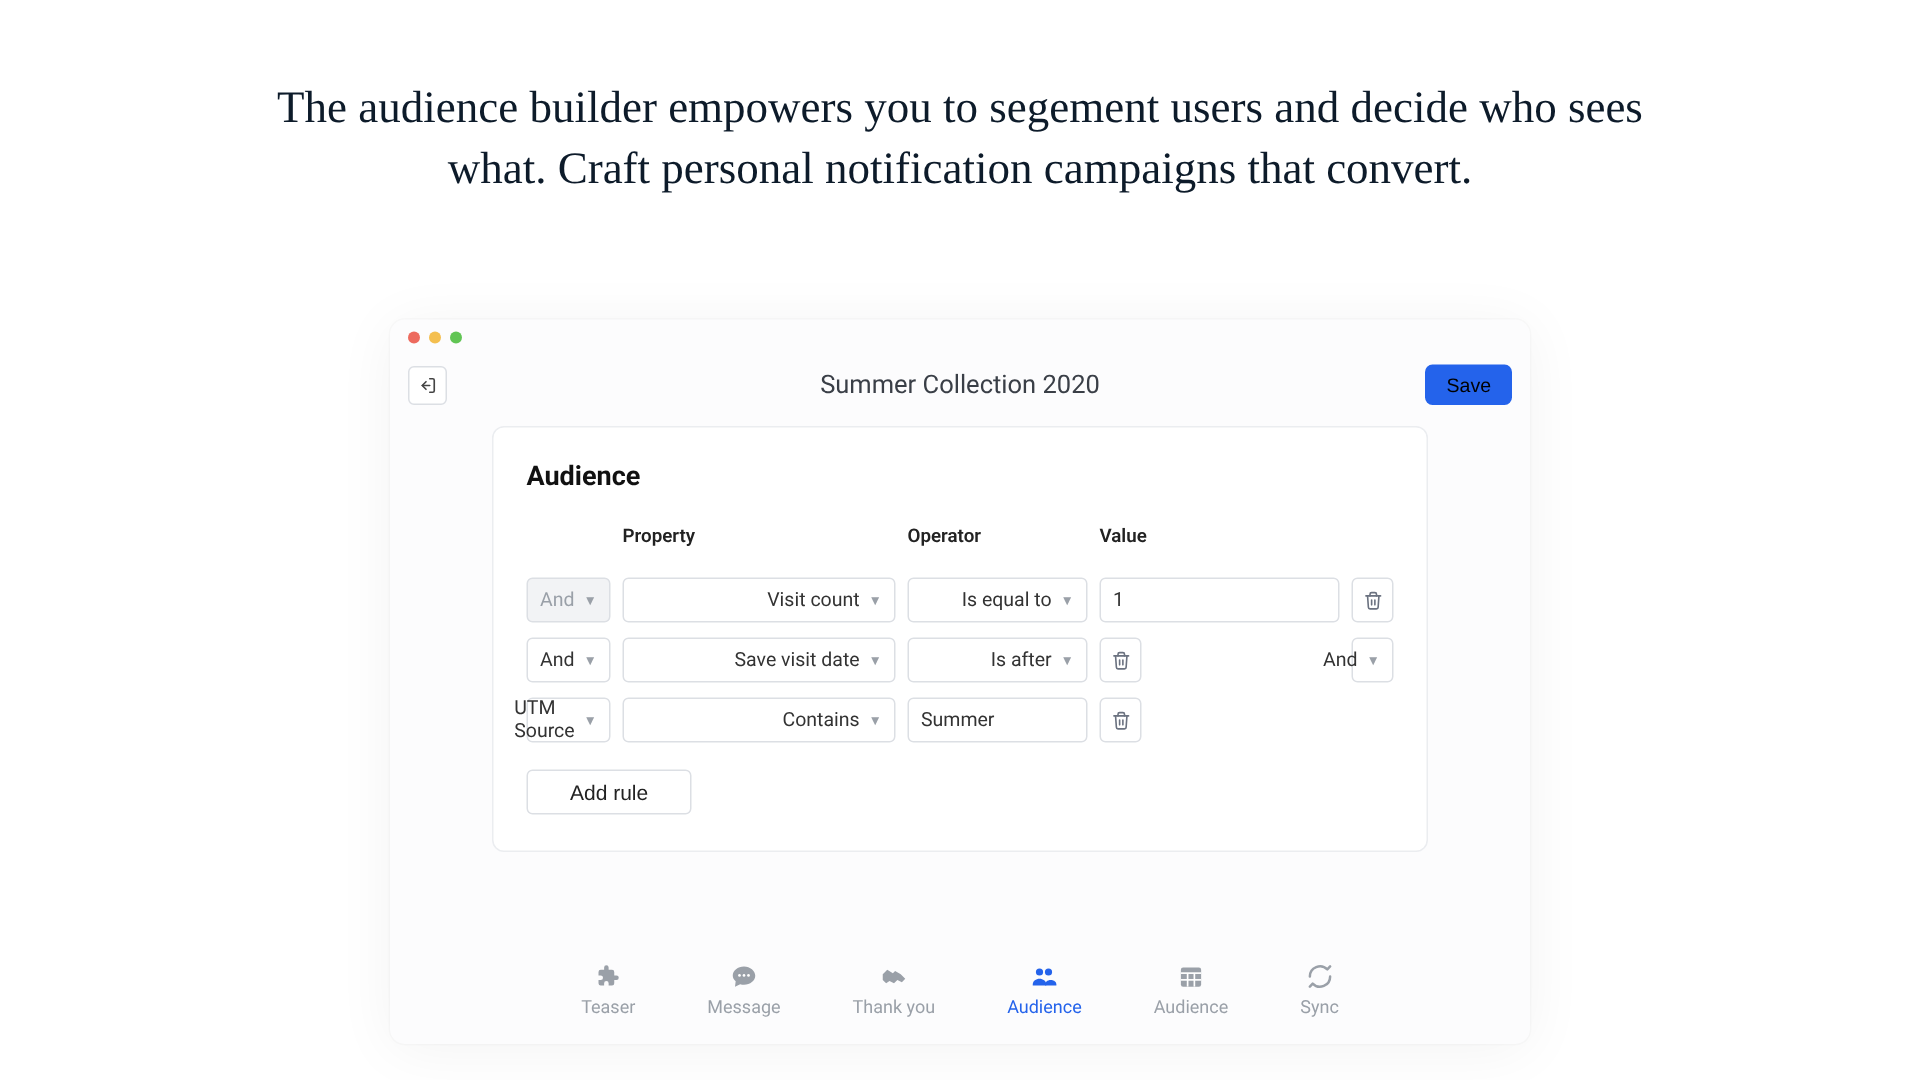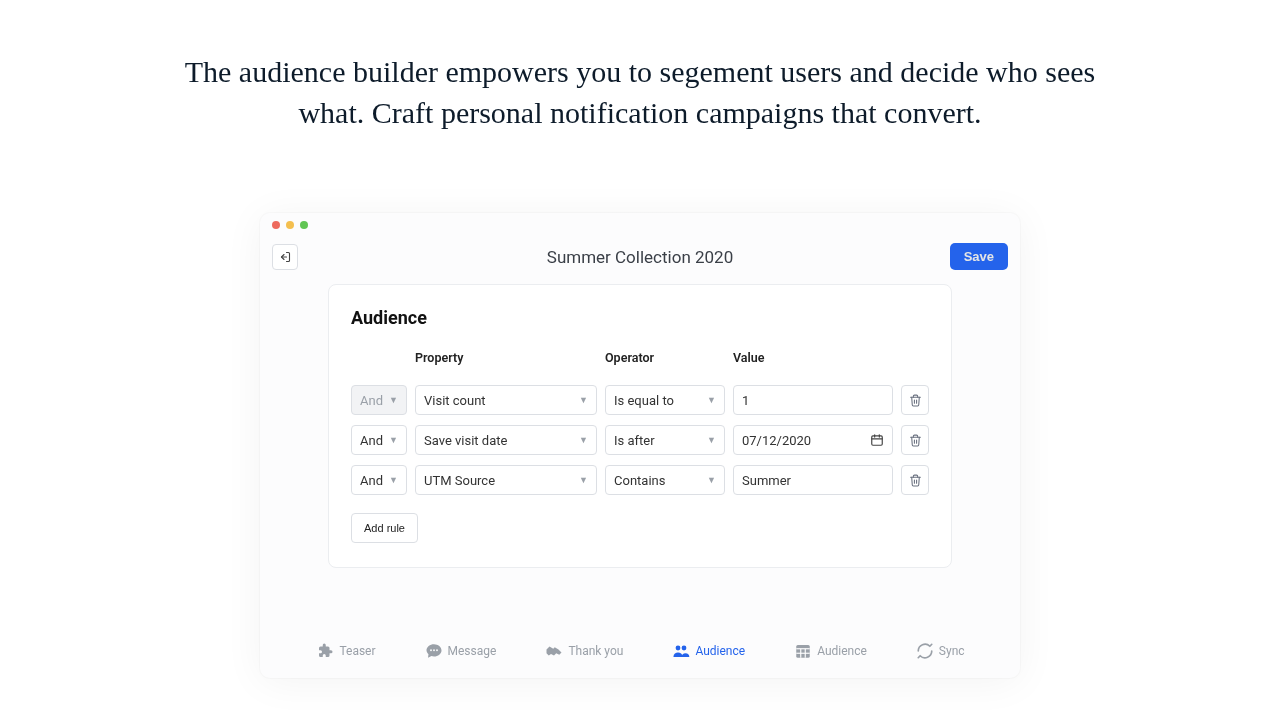--- a/index.html
+++ b/index.html
@@ -65,26 +65,26 @@
   .back-btn svg { width: 12px; height: 12px; }
   .page-title-center {
     position: absolute;
     left: 50%;
     transform: translateX(-50%);
     font-size: 17px;
     color: #3a3f47;
   }
   .save-btn {
     background: #2463eb;
-    color: #e5e5e5;
+    color: #000000;
     border: none;
     border-radius: 5px;
     padding: 6px 14px;
     font-size: 13px;
-    font-weight: 700;
+    font-weight: 400;
     cursor: pointer;
   }
   .panel {
     background: #fff;
     border: 1px solid #ebedf0;
     border-radius: 8px;
     margin: 4px 68px 0;
     padding: 22px 22px 24px;
   }
   .panel-title {
@@ -109,21 +109,21 @@
   .select, .input {
     height: 30px;
     border: 1px solid #dcdfe4;
     border-radius: 4px;
     background: #fff;
     font-size: 13px;
     color: #333;
     padding: 0 8px;
     display: flex;
     align-items: center;
-    justify-content: space-between;
+    justify-content: flex-end;
     cursor: pointer;
   }
   .select.disabled { background: #f2f3f5; color: #9aa0a8; cursor: default; }
   .caret { color: #9aa0a8; font-size: 9px; margin-left: 6px; }
   .input { cursor: text; justify-content: flex-start; }
   .input.date { justify-content: space-between; }
   .cal-icon { width: 14px; height: 14px; color: #444; flex-shrink: 0; }
   .trash-btn {
     width: 28px; height: 30px;
     border: 1px solid #dcdfe4;
@@ -132,34 +132,34 @@
     display: flex; align-items: center; justify-content: center;
     cursor: pointer;
   }
   .trash-btn svg { width: 13px; height: 13px; color: #6b7280; }
   .add-rule {
     margin-top: 18px;
     height: 30px;
     border: 1px solid #dcdfe4;
     border-radius: 4px;
     background: #fff;
-    font-size: 11px;
+    font-size: 14px;
     color: #222;
-    padding: 0 12px;
+    padding: 0 28px;
     cursor: pointer;
   }
   .tabbar {
     display: flex;
     justify-content: center;
     gap: 48px;
     padding: 74px 0 18px;
   }
   .tab {
     display: flex;
-    flex-direction: row;
+    flex-direction: column;
     align-items: center;
     gap: 4px;
     cursor: pointer;
     color: #9aa0a8;
   }
   .tab.active { color: #2463eb; }
   .tab svg { width: 20px; height: 18px; }
   .tab-label { font-size: 12px; }
 </style>
 </head>
@@ -227,29 +227,20 @@
         <span class="caret">▼</span>
       </div>
       <div class="select">
         <span>Save visit date</span>
         <span class="caret">▼</span>
       </div>
       <div class="select">
         <span>Is after</span>
         <span class="caret">▼</span>
       </div>
-      <div class="input date">
-        <span>07/12/2020</span>
-        <svg class="cal-icon" viewBox="0 0 24 24" fill="none" stroke="currentColor" stroke-width="2" stroke-linecap="round" stroke-linejoin="round">
-            <rect x="3" y="5" width="18" height="16" rx="2"></rect>
-            <line x1="3" y1="10" x2="21" y2="10"></line>
-            <line x1="8" y1="3" x2="8" y2="7"></line>
-            <line x1="16" y1="3" x2="16" y2="7"></line>
-          </svg>
-      </div>
       <button class="trash-btn">
         <svg viewBox="0 0 24 24" fill="none" stroke="currentColor" stroke-width="2" stroke-linecap="round" stroke-linejoin="round">
             <polyline points="3 6 5 6 21 6"></polyline>
             <path d="M19 6l-1 14a2 2 0 0 1-2 2H8a2 2 0 0 1-2-2L5 6"></path>
             <path d="M10 11v6M14 11v6"></path>
             <path d="M8 6V4a2 2 0 0 1 2-2h4a2 2 0 0 1 2 2v2"></path>
           </svg>
       </button>
 
       <div class="select">

